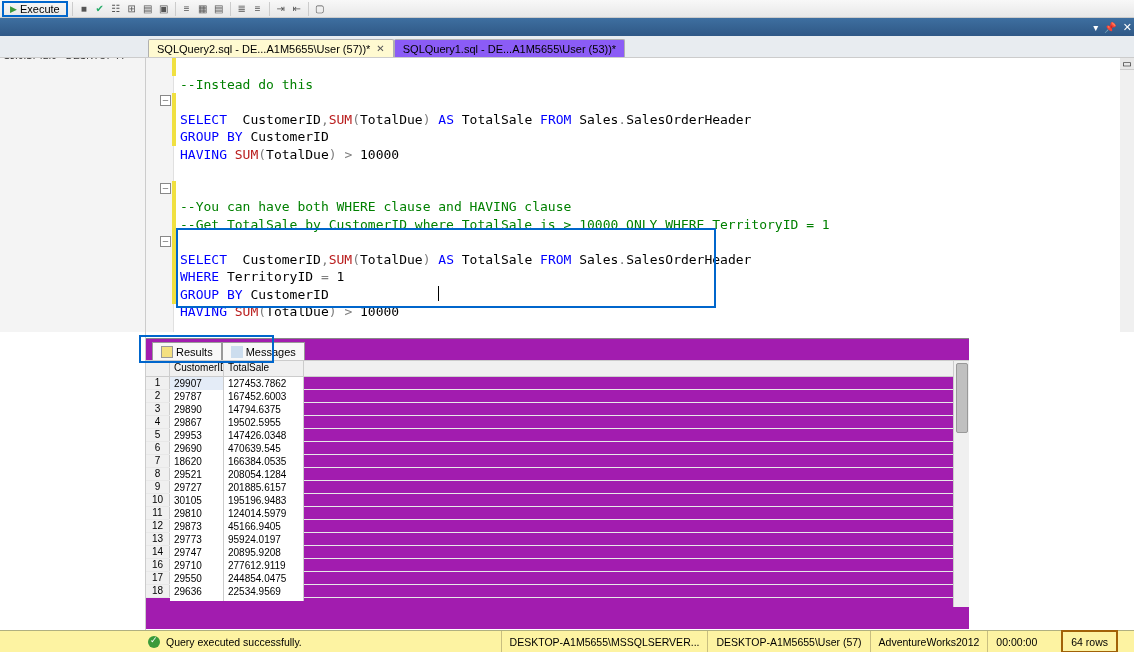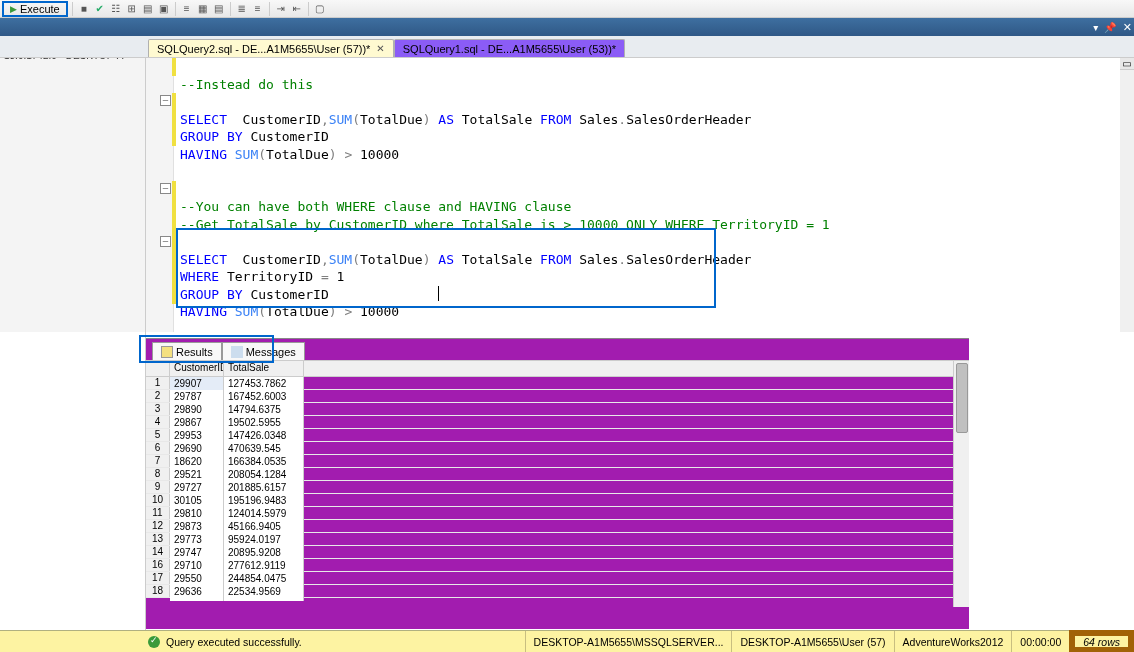--- a/index.html
+++ b/index.html
@@ -19,21 +19,21 @@
   .left-panel{position:absolute;left:0;top:36px;width:146px;height:296px;background:#f4f4f4;border-right:1px solid #ccc;font-size:10px;}
   .left-title{padding:2px 4px;color:#333;}
   .editor{position:absolute;left:146px;top:58px;width:980px;height:274px;background:#fff;font-family:Consolas,monospace;font-size:13px;line-height:17.5px;white-space:pre;overflow:hidden;}
   .editor-gutter{position:absolute;left:0;top:0;width:28px;height:100%;background:#f4f4f4;border-right:1px solid #e0e0e0;}
   .editor-content{position:absolute;left:34px;top:0;}
   .block-marker{position:absolute;left:14px;width:11px;height:11px;border:1px solid #888;background:#fff;font-size:9px;line-height:9px;text-align:center;color:#555;}
   .yellow-bar{position:absolute;left:26px;width:4px;background:#f0e040;}
   .highlight-box{position:absolute;border:2px solid #0066cc;}
   .cursor-caret{position:absolute;width:1px;height:15px;background:#000;}
   .kw{color:#0000ff;}
-  .fn{color:#3b82f6;}
+  .fn{color:#b91c1c;}
   .cm{color:#008000;}
   .op{color:#808080;}
   .num{color:#000;}
   .results-pane{position:absolute;left:146px;top:338px;width:823px;height:291px;border-top:1px solid #888;background:#a21caf;}
   .results-tabs{height:22px;display:flex;align-items:flex-end;padding-left:6px;border-bottom:1px solid #ccc;position:relative;}
   .rtab{display:flex;align-items:center;gap:3px;padding:2px 8px;font-size:11px;border:1px solid #999;border-bottom:none;background:#f8f8f8;height:18px;}
   .rtab .ricon{width:12px;height:12px;}
   .results-grid{height:246px;overflow:hidden;font-size:10px;}
   .grid-header{display:flex;background:#f0f0f0;border-bottom:1px solid #ccc;height:16px;}
   .rownum-col{width:24px;background:#f0f0f0;border-right:1px solid #ccc;}
@@ -45,21 +45,21 @@
   .grid-row .col{line-height:12px;background:#fff;}
   .grid-row .col.c1.sel{background:#e4ecf7;}
   .scrollbar-v{position:absolute;right:0;top:22px;width:16px;height:246px;background:#f0f0f0;border-left:1px solid #ccc;}
   .thumb{position:absolute;left:2px;width:12px;background:#c0c0c0;border:1px solid #999;border-radius:2px;}
   .statusbar{position:absolute;left:0;bottom:0;width:1134px;height:22px;background:#fdf3a2;border-top:1px solid #b0b080;display:flex;align-items:center;font-size:10.5px;}
   .status-left{display:flex;align-items:center;gap:6px;padding-left:148px;}
   .status-left .ok-icon{width:12px;height:12px;background:#3a9a3a;border-radius:50%;position:relative;}
   .status-left .ok-icon::after{content:"✓";color:#fff;font-size:9px;position:absolute;left:2px;top:-1px;}
   .status-right{margin-left:auto;display:flex;align-items:stretch;height:100%;}
   .status-cell{padding:0 8px;display:flex;align-items:center;border-left:1px solid #c8be80;}
-  .status-cell.boxed{border:6px solid #a16207;margin:-1px 0;font-style:italic;}
+  .status-cell.boxed{border:2px solid #a16207;margin:-1px 16px;}
   .editor-scrollbar{position:absolute;right:0;top:58px;width:14px;height:274px;background:#f0f0f0;}
   .editor-scrollbar .plus{height:12px;text-align:center;font-size:10px;line-height:12px;background:#e8e8e8;border-bottom:1px solid #ccc;}
 </style>
 </head>
 <body>
 
 <div class="toolbar">
   <div class="tb-btn exec">
     <span style="color:#3a9a3a;font-size:9px">▶</span>
     <span>Execute</span>

